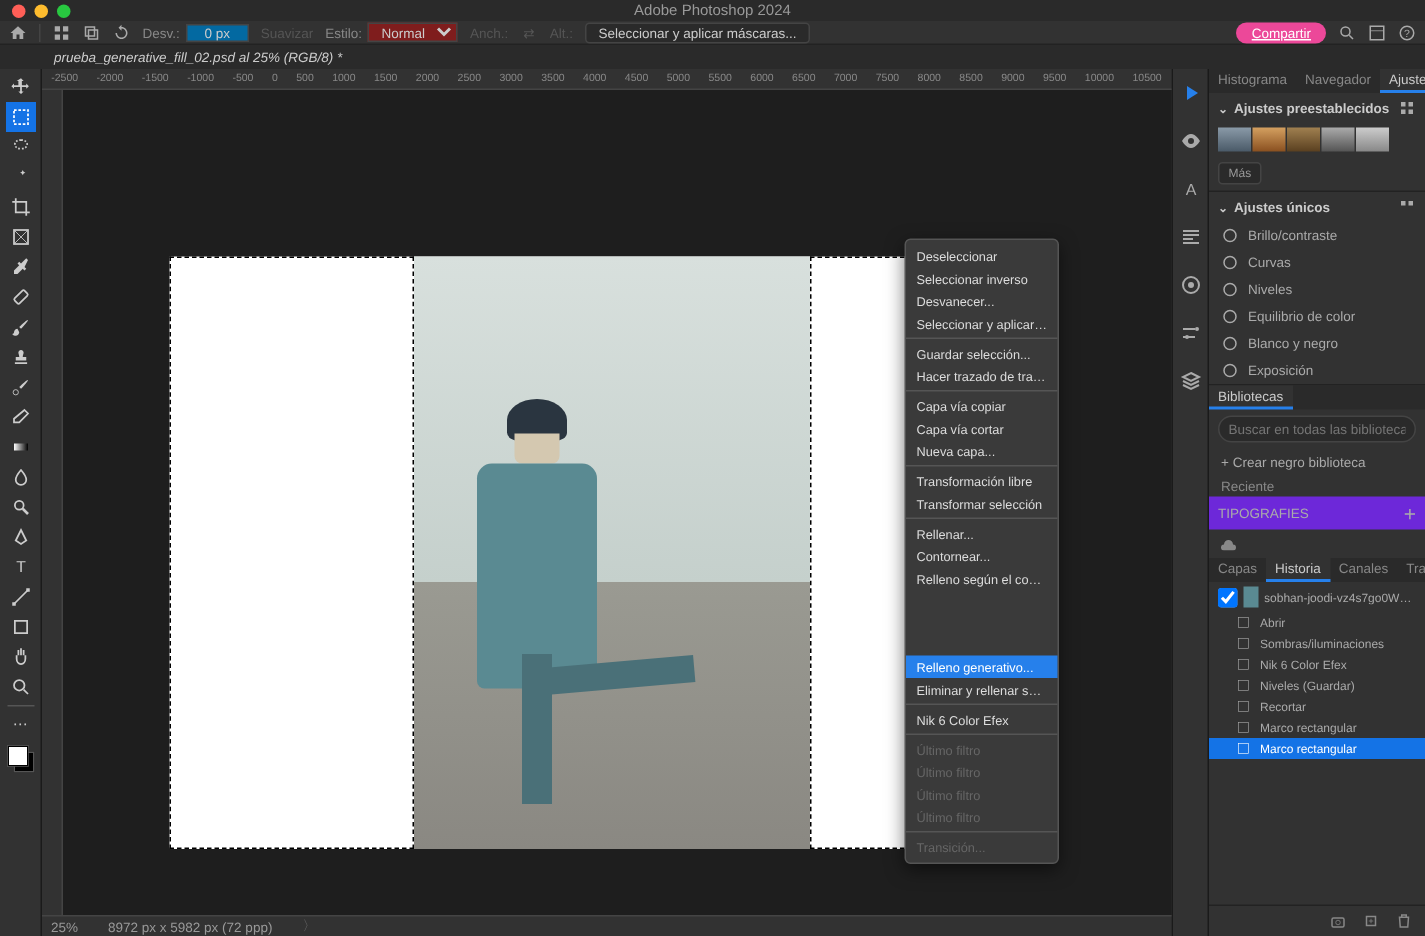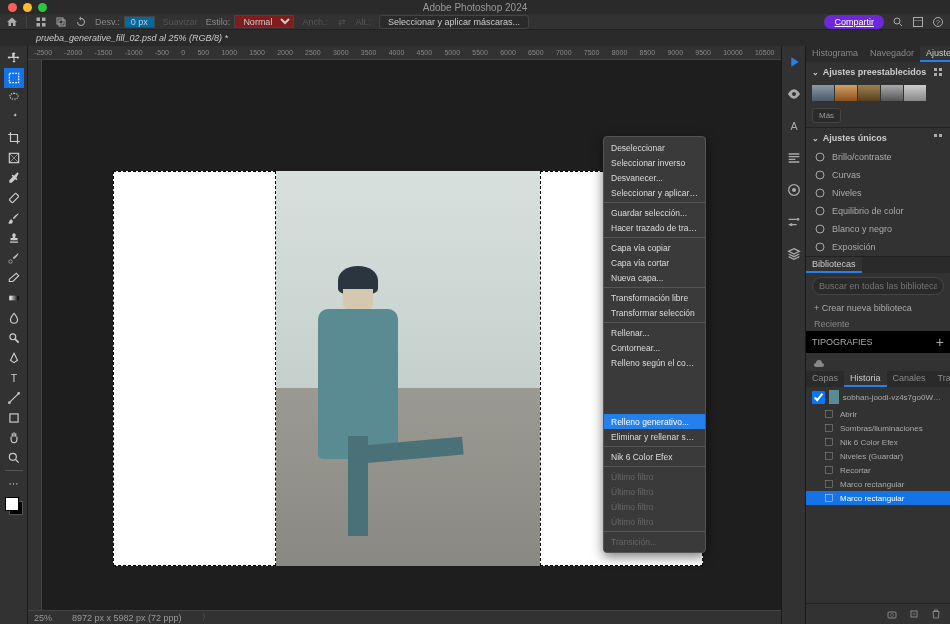--- a/index.html
+++ b/index.html
@@ -9,24 +9,24 @@
     .traffic-lights { display: flex; gap: 6px; }
     .traffic-light { width: 9px; height: 9px; border-radius: 50%; }
     .tl-red { background: #ff5f57; }
     .tl-yellow { background: #febc2e; }
     .tl-green { background: #28c840; }
     .app-title { position: absolute; left: 50%; transform: translateX(-50%); color: #999; font-size: 10px; }
     
     .options-bar { height: 16px; background: #323232; display: flex; align-items: center; padding: 0 6px; gap: 8px; border-bottom: 1px solid #222; }
     .options-bar .sep { width: 1px; height: 12px; background: #444; }
     .opt-group { display: flex; align-items: center; gap: 4px; font-size: 9px; color: #888; }
-    .opt-input { background: #0369a1; border: 1px solid #444; color: #ccc; width: 31px; height: 12px; font-size: 9px; text-align: center; }
+    .opt-input { background: #0369a1; border: 1px solid #444; color: #ccc; width: 42px; height: 12px; font-size: 9px; text-align: center; }
     .opt-select { background: #7f1d1d; border: 1px solid #444; color: #ccc; height: 13px; font-size: 9px; padding: 0 4px; }
     .btn-task { background: #2a2a2a; border: 1px solid #444; color: #ccc; font-size: 9px; padding: 1px 8px; border-radius: 3px; }
-    .btn-share { background: #6d28d9; color: #fff; border: none; font-size: 9px; padding: 2px 10px; border-radius: 10px; margin-left: auto; text-decoration: underline; }
+    .btn-share { background: #ec4899; color: #fff; border: none; font-size: 9px; padding: 2px 10px; border-radius: 10px; margin-left: auto; text-decoration: underline; }
     .top-icon { width: 12px; height: 12px; fill: #aaa; }
     
     .tab-bar { height: 16px; background: #2a2a2a; display: flex; align-items: center; padding-left: 28px; }
     .doc-tab { color: #ccc; font-size: 9px; padding: 0 8px; font-style: italic; }
     
     .main-area { display: flex; height: 578px; }
     
     .toolbox { width: 28px; background: #323232; display: flex; flex-direction: column; align-items: center; padding-top: 2px; gap: 0; border-right: 1px solid #1a1a1a; }
     .tool { width: 20px; height: 20px; display: flex; align-items: center; justify-content: center; cursor: pointer; position: relative; }
     .tool.active { background: #1473e6; }
@@ -67,31 +67,31 @@
     .thumb:nth-child(3) { background: linear-gradient(#a08050, #5a4020); }
     .thumb:nth-child(4) { background: linear-gradient(#aaa, #555); }
     .thumb:nth-child(5) { background: linear-gradient(#ccc, #888); }
     .btn-mas { background: #2a2a2a; border: 1px solid #444; color: #999; font-size: 8px; padding: 2px 6px; margin: 4px 6px; border-radius: 3px; display: inline-block; }
     .adj-item { display: flex; align-items: center; gap: 6px; padding: 3px 8px; font-size: 9px; color: #aaa; }
     .adj-item svg { width: 12px; height: 12px; fill: #aaa; }
     .lib-search { margin: 4px 6px; }
     .lib-search input { width: 100%; background: #2a2a2a; border: 1px solid #444; color: #ccc; font-size: 9px; padding: 3px 6px; border-radius: 10px; }
     .lib-btn { font-size: 9px; color: #aaa; padding: 4px 8px; }
     .lib-text { font-size: 9px; color: #888; padding: 2px 8px; }
-    .typo-bar { display: flex; align-items: center; justify-content: space-between; padding: 3px 6px; background: #000000; font-size: 9px; color: #aaa; }
+    .typo-bar { display: flex; align-items: center; justify-content: space-between; padding: 3px 6px; background: #6d28d9; font-size: 9px; color: #aaa; }
     .history-tabs { display: flex; background: #2a2a2a; }
     .hist-root { display: flex; align-items: center; gap: 4px; padding: 3px 6px; font-size: 8px; color: #aaa; }
     .hist-icon { width: 14px; height: 14px; background: #5a8a92; }
     .hist-item { display: flex; align-items: center; gap: 6px; padding: 2px 18px; font-size: 8px; color: #aaa; }
     .hist-item.active { background: #1473e6; color: #fff; }
     .hist-item svg { width: 10px; height: 10px; fill: #aaa; }
     .panel-footer { display: flex; justify-content: flex-end; gap: 10px; padding: 4px 8px; border-top: 1px solid #222; margin-top: auto; }
     .panel-footer svg { width: 12px; height: 12px; fill: #888; }
     
-    .context-menu { position: absolute; top: 136px; left: 603px; width: 103px; background: #3a3a3a; border: 1px solid #555; border-radius: 4px; box-shadow: 0 4px 12px rgba(0,0,0,0.5); padding: 3px 0; z-index: 100; }
+    .context-menu { position: absolute; top: 159px; left: 603px; width: 103px; background: #3a3a3a; border: 1px solid #555; border-radius: 4px; box-shadow: 0 4px 12px rgba(0,0,0,0.5); padding: 3px 0; z-index: 100; }
     .ctx-item { font-size: 8.5px; color: #ddd; padding: 2.5px 7px; cursor: pointer; white-space: nowrap; overflow: hidden; text-overflow: ellipsis; }
     .ctx-item.highlight { background: #2680eb; color: #fff; margin-top: 44px; }
     .ctx-item.disabled { color: #666; }
     .ctx-sep { height: 1px; background: #555; margin: 2px 0; }
   </style>
 </head>
 <body>
 
 <div class="titlebar">
   <div class="traffic-lights">
@@ -434,21 +434,21 @@
               <circle cx="12" cy="12" r="8" fill="none" stroke="#aaa" stroke-width="2"></circle>
             </svg>
             <span>Exposición</span>
           </div>
         </div>
     </div>
     <div class="panel-tabs">
         <div class="panel-tab active">Bibliotecas</div>
       </div>
     <div class="lib-search"><input placeholder="Buscar en todas las bibliotecas" style=""></div>
-    <div class="lib-btn">+ <span>Crear nueva biblioteca</span></div>
+    <div class="lib-btn">+ <span>Crear negro biblioteca</span></div>
     <div class="lib-text">Reciente</div>
     <div class="typo-bar">
       <span>TIPOGRAFIES</span>
       <span style="font-size:14px">+</span>
     </div>
     <div style="padding:2px 6px"><svg width="14" height="12">
           <path d="M10 8a3 3 0 00-6 0 2 2 0 000 4h6a2 2 0 000-4z" fill="#888"></path>
         </svg></div>
     <div class="panel-tabs history-tabs" id="hist-tabs">
         <div class="panel-tab">Capas</div>

